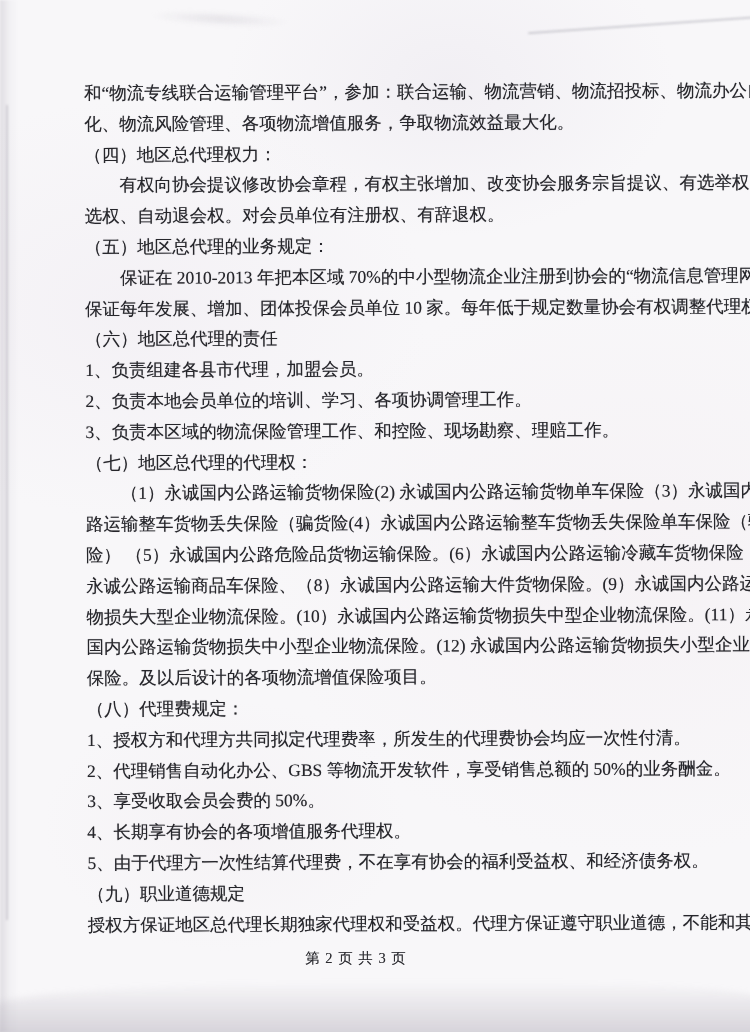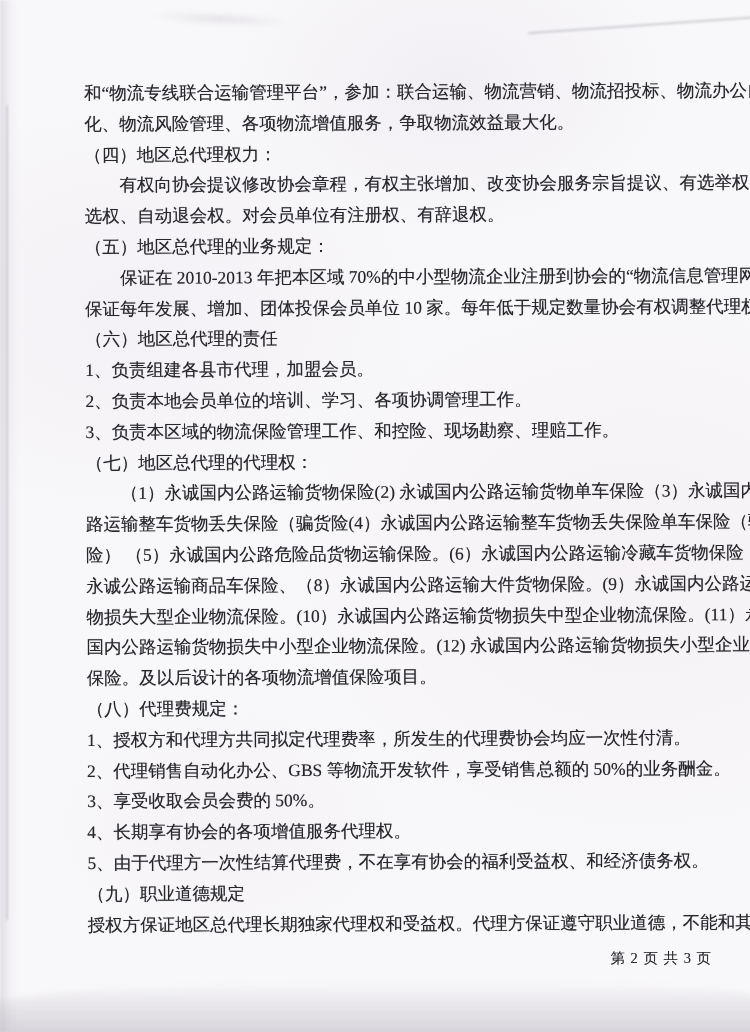--- a/index.html
+++ b/index.html
@@ -64,21 +64,21 @@
     transform-origin:0 0;
     color:var(--ink);
     font-size:17.5px;
     line-height:30.8px;
     white-space:nowrap;
     text-shadow:0 0 .7px rgba(38,38,44,.5);
   }
   .line{height:30.8px;}
   .footer{
     position:absolute;left:0;top:949px;width:712px;
-    text-align:right;
+    text-align:center;
     color:#2b2b30;
     font-size:14.5px;
     letter-spacing:1px;
     text-shadow:0 0 .6px rgba(42,42,48,.45);
   }
 </style>
 </head>
 <body>
 
 <div class="scan">

